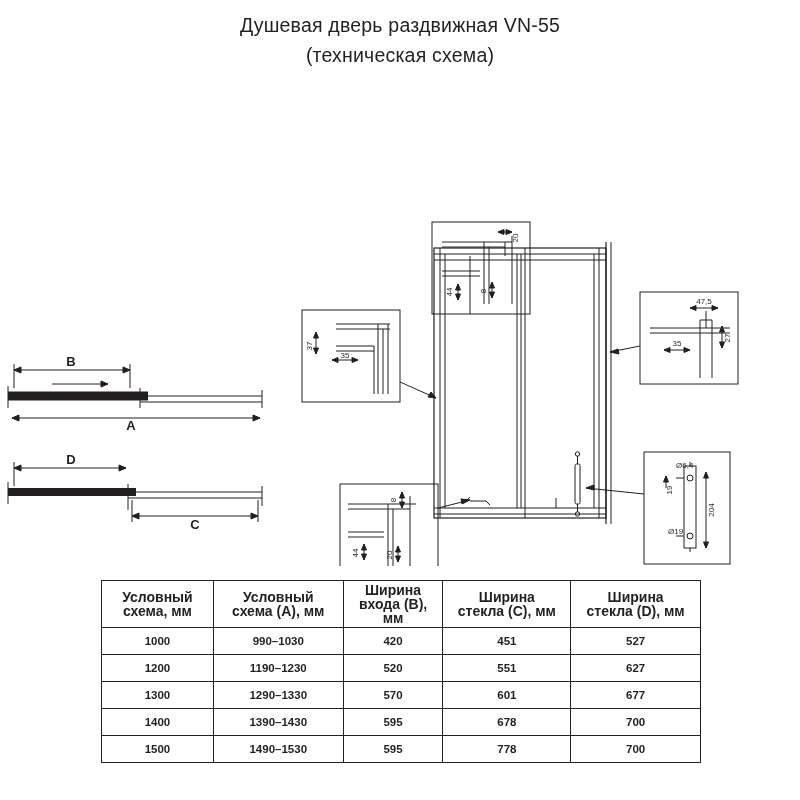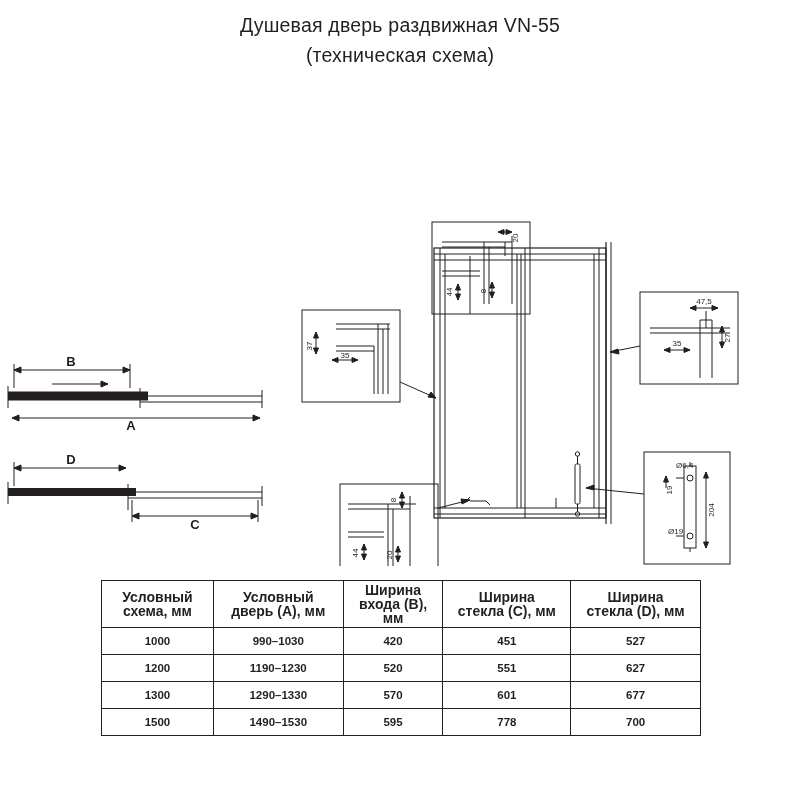--- a/index.html
+++ b/index.html
@@ -322,21 +322,21 @@
         <col class="c5">
     </colgroup>
     <thead>
       <tr>
         <th>
           <div>Условный</div>
           <div>схема, мм</div>
         </th>
         <th>
           <div>Условный</div>
-          <div>дверь (A), мм</div>
+          <div>схема (A), мм</div>
         </th>
         <th>
           <div>Ширина</div>
           <div>входа (B), мм</div>
         </th>
         <th>
           <div>Ширина</div>
           <div>стекла (C), мм</div>
         </th>
         <th>
@@ -361,20 +361,27 @@
         <td>627</td>
       </tr>
       <tr>
         <td>1300</td>
         <td>1290–1330</td>
         <td>570</td>
         <td>601</td>
         <td>677</td>
       </tr>
       <tr>
+        <td>1400</td>
+        <td>1390–1430</td>
+        <td>595</td>
+        <td>678</td>
+        <td>700</td>
+      </tr>
+      <tr>
         <td>1500</td>
         <td>1490–1530</td>
         <td>595</td>
         <td>778</td>
         <td>700</td>
       </tr>
     </tbody>
   </table>
 
 </div>

